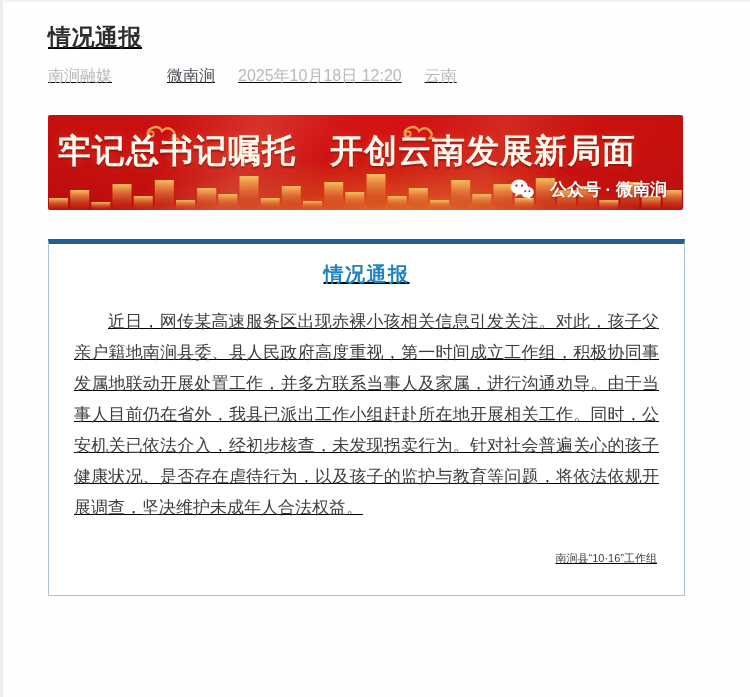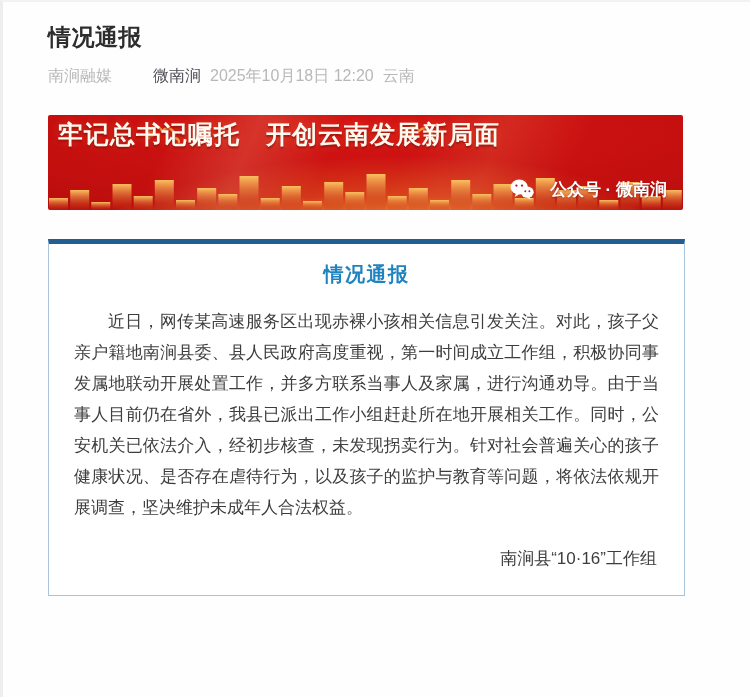--- a/index.html
+++ b/index.html
@@ -7,46 +7,46 @@
     --notice-accent:#1f83c0; --notice-border-top:#235e90; --notice-border:#a8c3da;
     --meta-gray:#b8b8b8; --body-text:#3d3d3d;
   }
   *{box-sizing:border-box;}
   html,body{margin:0;padding:0;}
   body{
     width:750px;height:697px;overflow:hidden;background:#fefefe;
     font-family:"Liberation Sans",sans-serif;
     border-left:3px solid #eeeeee;border-top:2px solid #f2f2f2;
   }
-  .wrap{padding:0 29px 0 45px;}
+  .wrap{padding:0 29px 0 45px;text-decoration:underline;}
   .page-title{
     margin:20px 0 0;font-size:23px;font-weight:600;color:#2d2d2d;
     letter-spacing:.5px;line-height:30px;
   }
   .meta{
-    margin-top:14px;display:flex;gap:9px;
+    margin-top:14px;display:flex;gap:23px;
     font-size:16px;color:var(--meta-gray);line-height:20px;
   }
   .meta .account{color:#4c4c55;cursor:pointer;margin-left:32px;}
   
   .banner{
     position:relative;margin-top:29px;width:635px;height:95px;overflow:hidden;
     border-radius:2px;cursor:pointer;
     background:
       radial-gradient(60% 95% at 55% 105%, rgba(255,160,50,.50), rgba(255,120,30,0) 65%),
       radial-gradient(130% 170% at 50% 15%, #d41414 0%, #c30f0f 45%, #9f0a0a 100%);
   }
   .banner::before{
     content:"";position:absolute;inset:-20%;
     background:linear-gradient(115deg, transparent 28%, rgba(255,225,170,.16) 37%,
       transparent 46%, transparent 54%, rgba(255,205,130,.12) 63%, transparent 72%);
   }
   .banner-headline{
-    position:absolute;left:10px;top:3px;white-space:nowrap;
-    font-size:25px;font-weight:700;color:#fffaf0;letter-spacing:1px;
+    position:absolute;left:10px;top:14px;white-space:nowrap;
+    font-size:33px;font-weight:700;color:#fffaf0;letter-spacing:1px;
     text-shadow:0 2px 2px rgba(130,10,5,.65),0 0 8px rgba(255,130,60,.35);
   }
   .cloud{position:absolute;top:5px;opacity:.85;}
   .cloud.c1{left:95px;} .cloud.c2{left:352px;}
   .skyline{position:absolute;left:0;bottom:0;width:635px;height:42px;}
   .banner-watermark{
     position:absolute;right:16px;bottom:9px;display:flex;align-items:center;gap:16px;
     color:#ffffff;font-size:17px;font-weight:600;
     text-shadow:0 1px 2px rgba(120,10,0,.6);
   }
@@ -60,21 +60,21 @@
     text-align:center;color:var(--notice-accent);
     font-size:20px;font-weight:700;letter-spacing:1.5px;line-height:26px;
   }
   .notice p{
     margin:0;font-size:17px;line-height:31px;color:var(--body-text);
     text-indent:2em;text-align:justify;
   }
   .notice p.lead{margin-top:19px;}
   .notice p + p{margin-top:15px;}
   .signature{
-    margin-top:19px;text-align:right;font-size:17px;line-height:33px;
+    margin-top:19px;text-align:right;font-size:11px;line-height:33px;
     color:var(--body-text);padding-right:2px;
   }
 </style>
 </head>
 <body>
 
 <div class="wrap">
 
   <h1 class="page-title">情况通报</h1>
 

